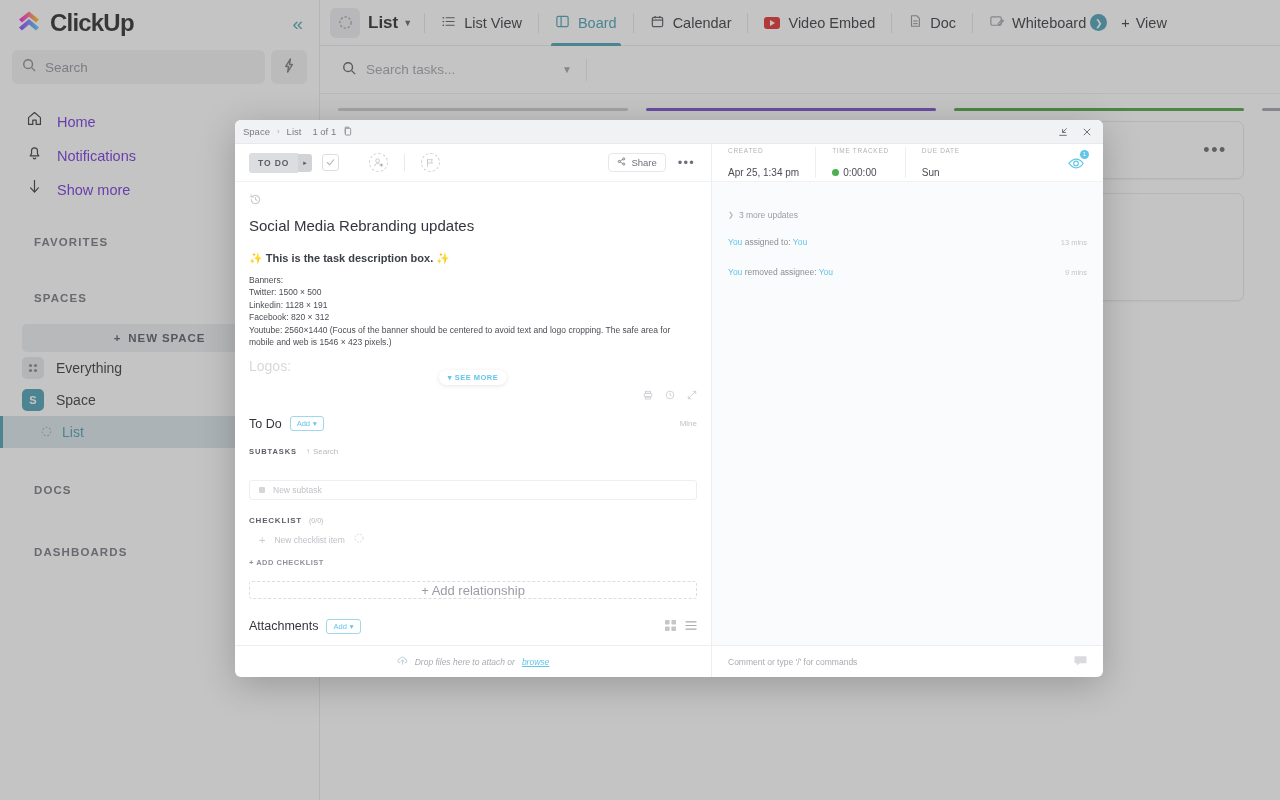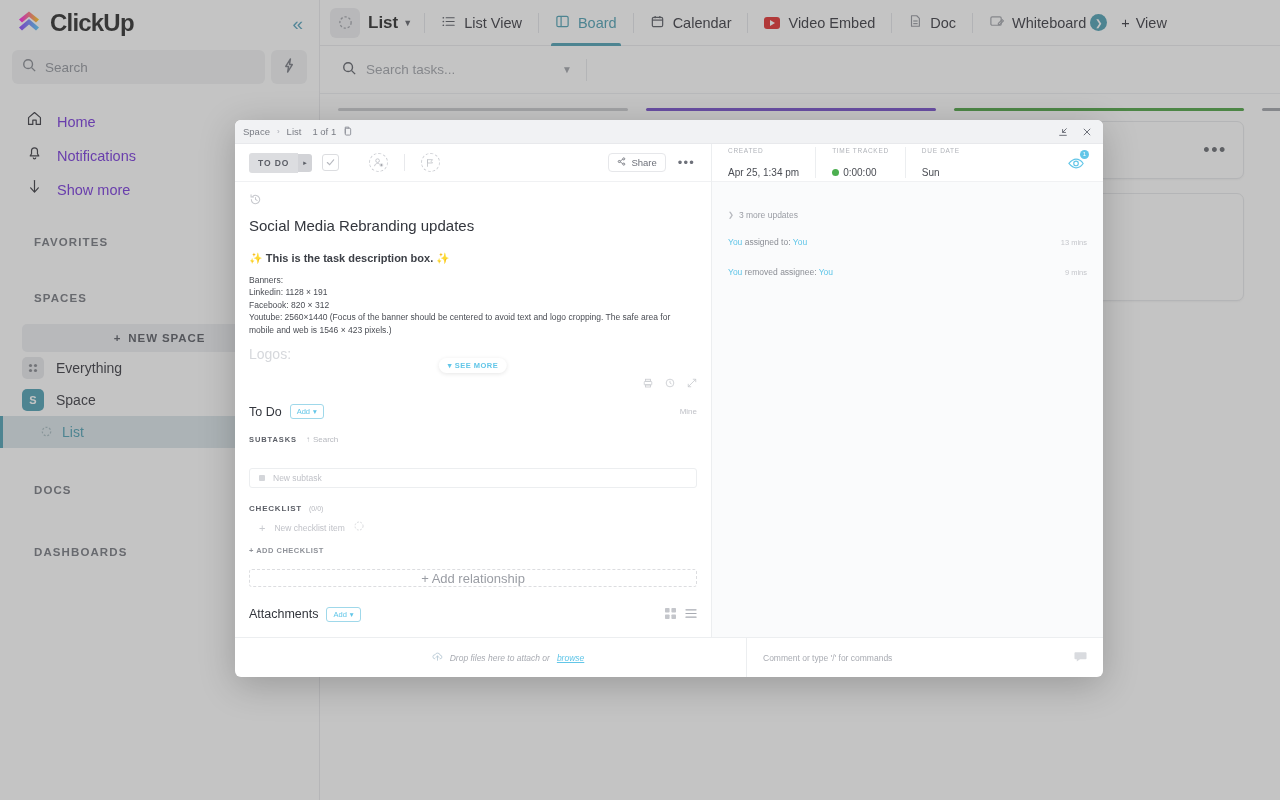--- a/index.html
+++ b/index.html
@@ -261,21 +261,21 @@
 
   .activity { flex: 1; background: #fafbfc; padding: 28px 16px 0 16px; overflow: hidden; }
   .act-item { display: flex; align-items: baseline; margin-bottom: 18px; }
   .act-text { font-size: 8.5px; color: #8b8e95; line-height: 12px; flex: 1; padding-right: 10px; }
   .act-text .u { color: #62c6e8; }
   .act-time { font-size: 7.5px; color: #c4c6cb; white-space: nowrap; }
   .act-more { font-size: 8.5px; color: #9a9da4; margin-bottom: 16px; display: flex; align-items: center; gap: 5px; cursor: pointer; }
   .act-more .chv { font-size: 7px; color: #b7b9bf; }
 
   
-  .m-foot { height: 40px; display: flex; border-top: 1px solid #eceef0; padding-left: 35px; }
+  .m-foot { height: 32px; display: flex; border-top: 1px solid #eceef0; }
   .drop-zone {
     width: 477px; display: flex; align-items: center; justify-content: center; gap: 7px;
     font-size: 8.5px; font-style: italic; color: #a8abb2; border-right: 1px solid #eceef0;
     cursor: pointer;
   }
   .drop-zone a { color: #62c6e8; text-decoration: underline; }
   .comment-box { flex: 1; display: flex; align-items: center; padding: 0 16px; }
   .comment-ph { font-size: 8.5px; color: #a8abb2; flex: 1; cursor: text; }
   .bubble { color: #d4d6da; font-size: 13px; }
 </style>
@@ -606,20 +606,21 @@
                 <path d="M7 4.8 V7 l1.7 1"></path>
             </svg>
           </div>
 
           <div class="task-title">Social Media Rebranding updates</div>
 
           <div class="desc-head">✨ This is the task description box. ✨</div>
 
           <div>
             <div class="desc-line">Banners:</div>
+            <div class="desc-line">Twitter: 1500 × 500</div>
             <div class="desc-line">Linkedin: 1128 × 191</div>
             <div class="desc-line">Facebook: 820 × 312</div>
             <div class="desc-line">Youtube: 2560×1440 (Focus of the banner should be centered to avoid text and logo cropping. The safe area for mobile and web is 1546 × 423 pixels.)</div>
           </div>
 
           <div class="desc-fade">Logos:</div>
 
           <div class="seemore-wrap">
             <span class="seemore">
               ▾ <span>SEE MORE</span>

